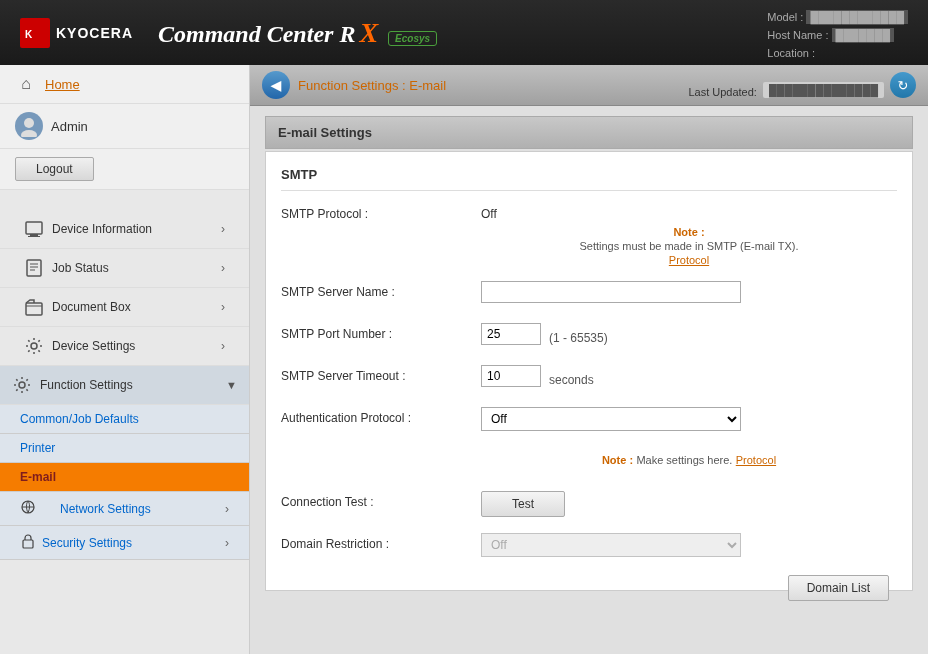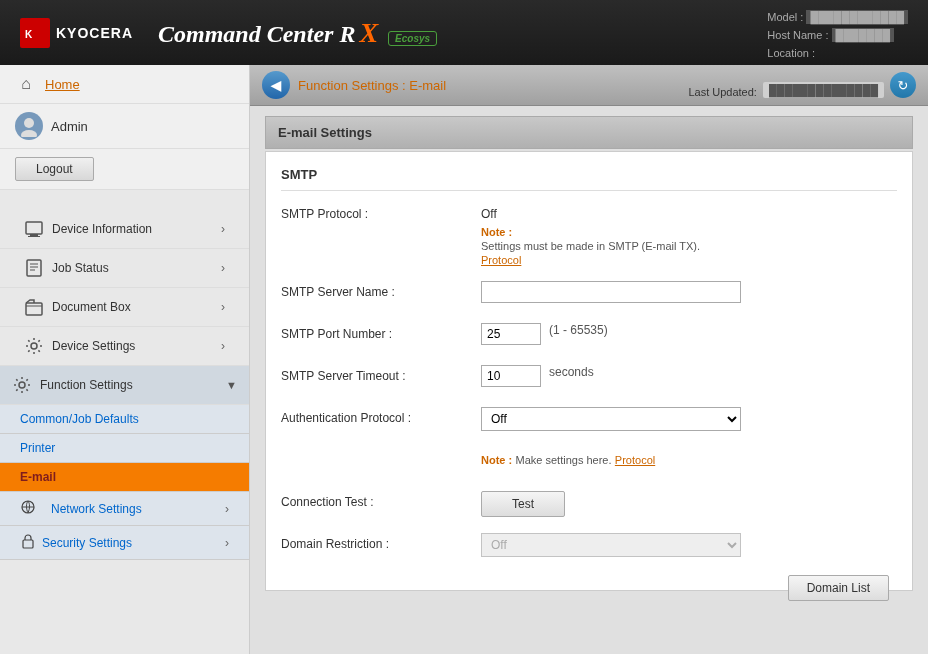--- a/index.html
+++ b/index.html
@@ -311,20 +311,21 @@
     }
 
     .value-text {
       font-size: 12px;
       color: #333;
       padding-top: 4px;
     }
 
     .note-box {
       margin-top: 4px;
+      text-align: center;
     }
     .note-label {
       color: #cc6600;
       font-size: 11px;
       font-weight: bold;
     }
     .note-text {
       font-size: 11px;
       color: #555;
     }
@@ -346,21 +347,21 @@
     .number-input {
       border: 1px solid #aaa;
       padding: 3px 5px;
       font-size: 12px;
       width: 60px;
       background: white;
     }
 
     .input-with-label {
       display: flex;
-      align-items: flex-start;
+      align-items: flex-end;
       gap: 8px;
     }
     .input-suffix {
       font-size: 12px;
       color: #555;
     }
 
     .select-dropdown {
       border: 1px solid #aaa;
       padding: 3px 5px;
@@ -517,21 +518,21 @@
           </svg>
       </div>
       <span class="nav-expand-label">Function Settings</span>
       <span class="expand-arrow">▼</span>
     </div>
 
     <div class="sub-nav">
       <a class="sub-nav-item">Common/Job Defaults</a>
       <a class="sub-nav-item">Printer</a>
       <a class="sub-nav-item active">E-mail</a>
-      <a class="sub-nav-item" style="display:flex;align-items:center;gap:15px;">
+      <a class="sub-nav-item" style="display:flex;align-items:center;gap:24px;">
         <span>
           <svg width="16" height="16" viewBox="0 0 16 16">
               <circle cx="8" cy="8" r="6" fill="none" stroke="#444" stroke-width="1.2"></circle>
               <path d="M8 2c-2 2-2 8 0 12M8 2c2 2 2 8 0 12M2 8h12" stroke="#444" stroke-width="1" fill="none"></path>
             </svg>
         </span>
         <span>Network Settings</span>
         <span style="margin-left:auto; color:#666;">›</span>
       </a>
       <a class="sub-nav-item" style="display:flex;align-items:center;gap:6px;">

